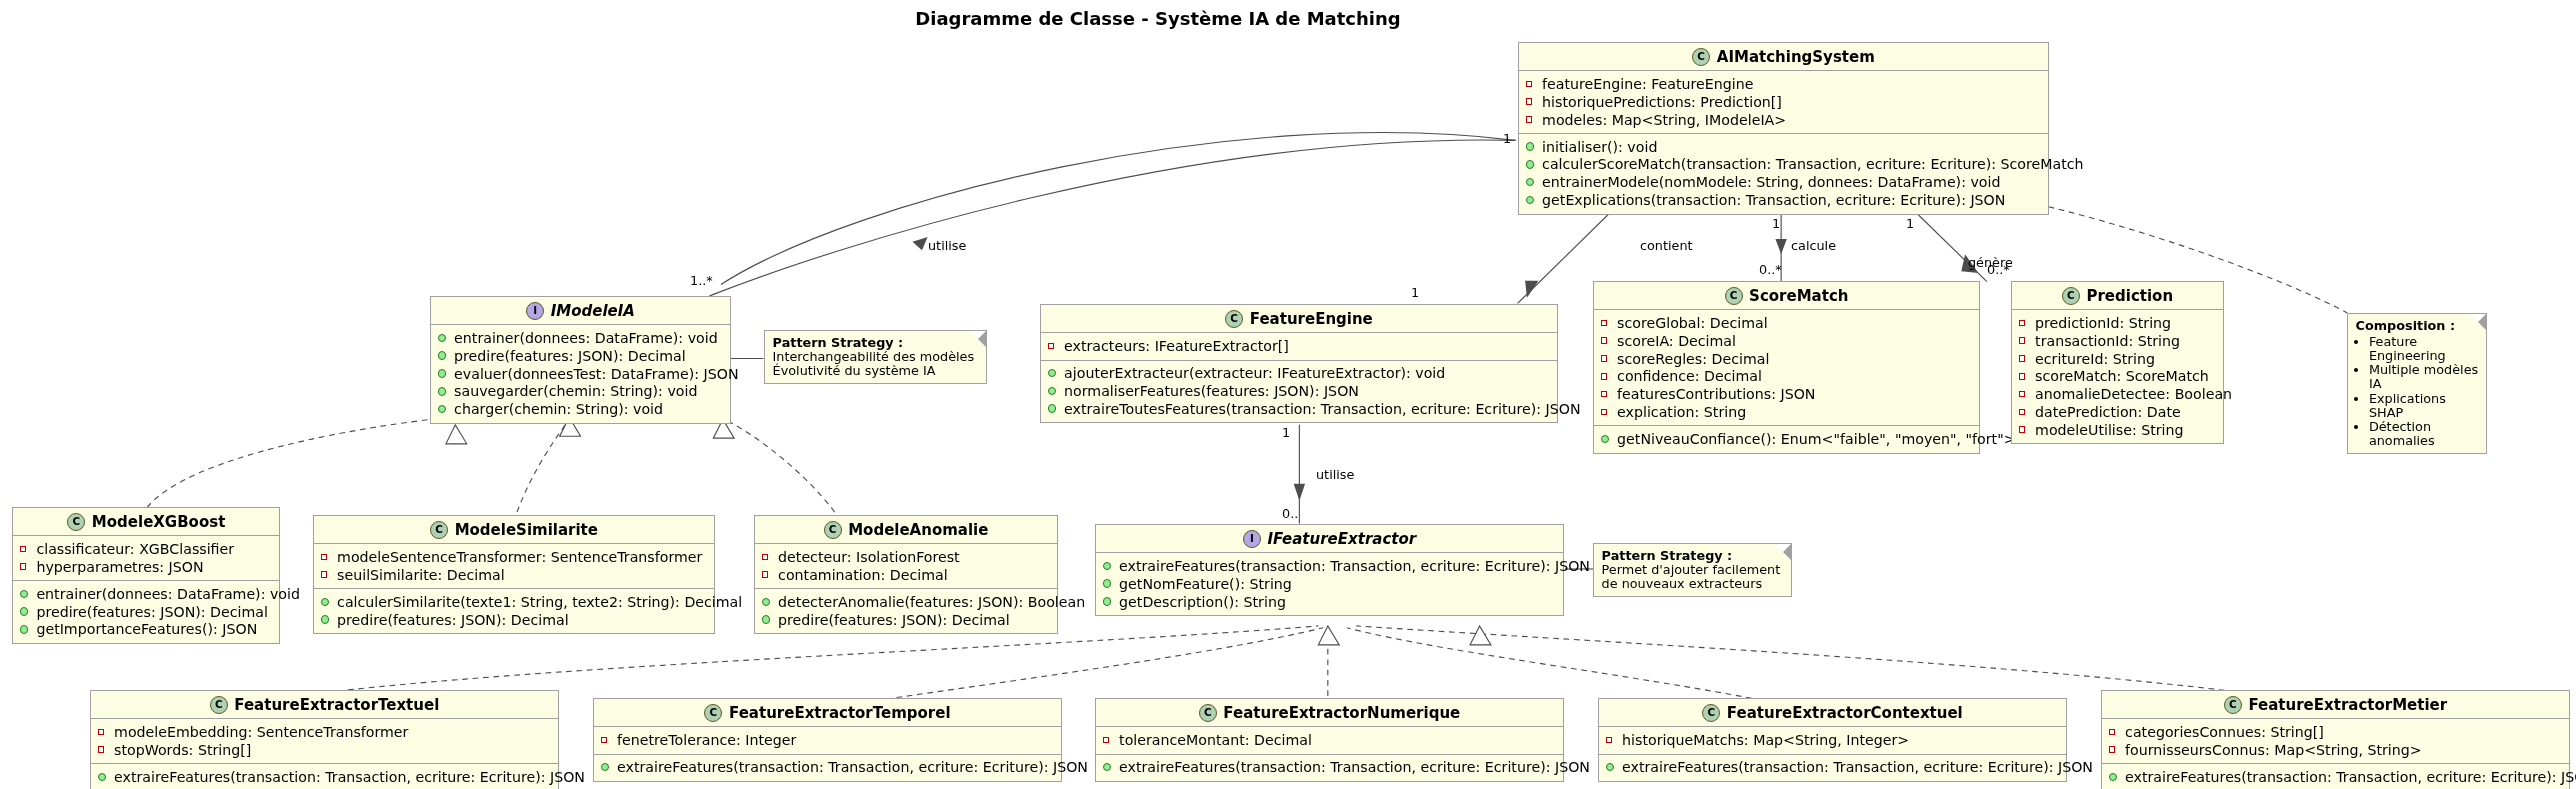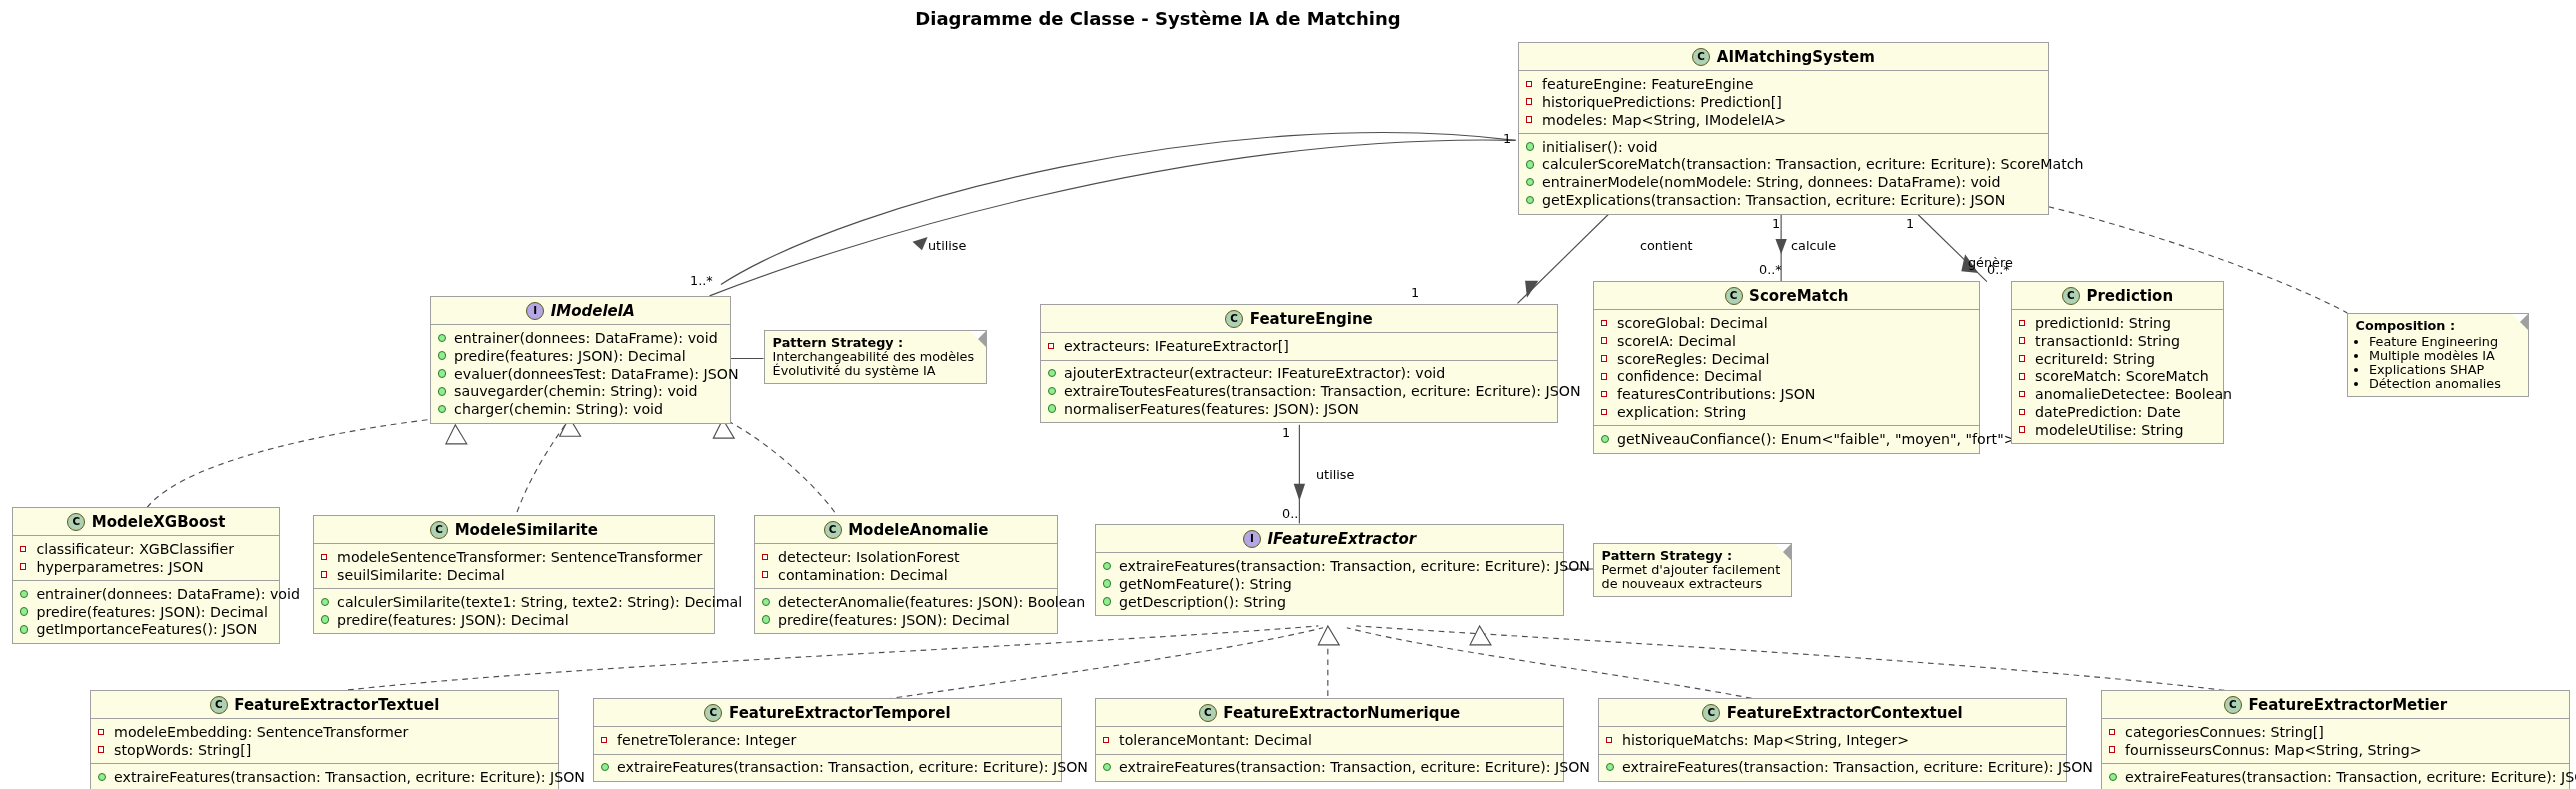--- a/index.html
+++ b/index.html
@@ -264,25 +264,25 @@
       </div>
   </div>
   <div class="uml-sep"></div>
   <div class="uml-compartment">
     <div class="uml-row">
         <span class="vis pub"></span>
         <span>ajouterExtracteur(extracteur: IFeatureExtractor): void</span>
       </div>
     <div class="uml-row">
         <span class="vis pub"></span>
+        <span>normaliserFeatures(features: JSON): JSON</span>
+      </div>
+    <div class="uml-row">
+        <span class="vis pub"></span>
         <span>extraireToutesFeatures(transaction: Transaction, ecriture: Ecriture): JSON</span>
-      </div>
-    <div class="uml-row">
-        <span class="vis pub"></span>
-        <span>normaliserFeatures(features: JSON): JSON</span>
       </div>
   </div>
 </div>
 
 <div class="uml-class" style="left:1593px; top:281px; width:387px;">
   <div class="uml-header">
     <span class="stereo">C</span>
     <span class="nm">ScoreMatch</span>
   </div>
   <div class="uml-sep"></div>
@@ -590,21 +590,21 @@
   <div>Interchangeabilité des modèles</div>
   <div>Évolutivité du système IA</div>
 </div>
 
 <div class="note" style="left:1593px; top:543px; width:199px;">
   <div style="font-weight:bold;">Pattern Strategy :</div>
   <div>Permet d'ajouter facilement</div>
   <div>de nouveaux extracteurs</div>
 </div>
 
-<div class="note" style="left:2347px; top:313px; width:182px;">
+<div class="note" style="left:2347px; top:313px; width:140px;">
   <div style="font-weight:bold;">Composition :</div>
   <ul>
     <li>Feature Engineering</li>
     <li>Multiple modèles IA</li>
     <li>Explications SHAP</li>
     <li>Détection anomalies</li>
   </ul>
 </div>
 
 <div class="edge-label" style="left:928px; top:238px;">utilise</div>

